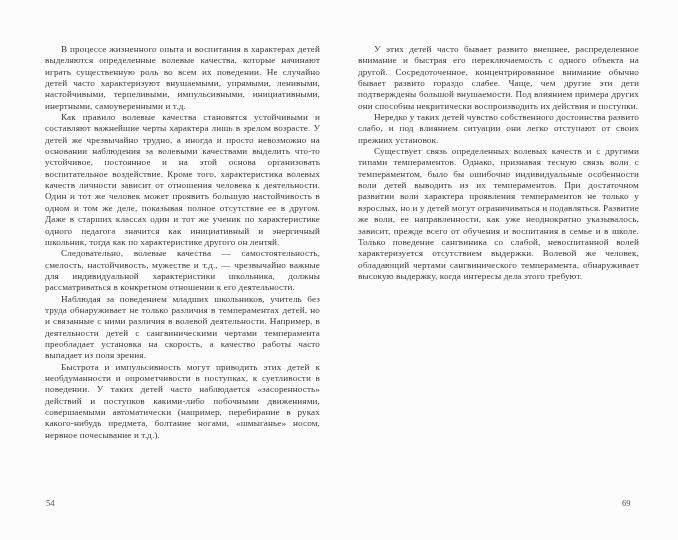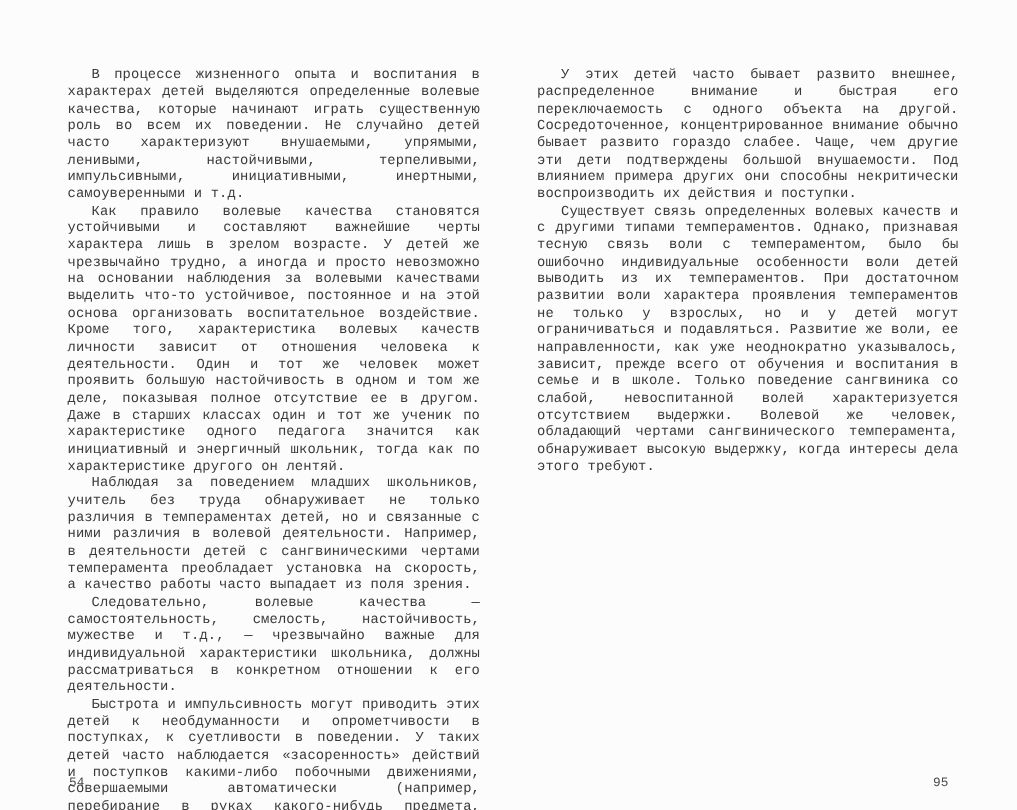--- a/index.html
+++ b/index.html
@@ -5,21 +5,21 @@
   html, body {
     margin: 0;
     padding: 0;
     background: #e8e8e8;
   }
   .spread {
     position: relative;
     width: 678px;
     height: 540px;
     background: #fcfcfc;
-    font-family: Liberation Mono, monospace;
+    font-family: Liberation Serif, serif;
     overflow: hidden;
     margin: 0 auto;
   }
   .page-text {
     position: absolute;
     top: 44px;
     font-size: 9.2px;
     line-height: 11.35px;
     color: #3a3a3a;
     text-align: justify;
@@ -35,46 +35,47 @@
     width: 281px;
     height: 436px;
   }
   .page-text p {
     margin: 0;
     padding: 0;
     text-indent: 16px;
   }
   .page-number {
     position: absolute;
-    top: 517px;
+    top: 498px;
     font-size: 8.5px;
     color: #4c4c4c;
     text-align: center;
   }
   .page-number.pn-left {
     left: 46px;
   }
   .page-number.pn-right {
     left: 622px;
   }
 </style>
 </head>
 <body>
 
 <div class="spread">
 
   <div class="page-text left-col">
     <p>В процессе жизненного опыта и воспитания в характерах детей выделяются определенные волевые качества, которые начинают играть существенную роль во всем их поведении. Не случайно детей часто характеризуют внушаемыми, упрямыми, ленивыми, настойчивыми, терпеливыми, импульсивными, инициативными, инертными, самоуверенными и т.д.</p>
     <p>Как правило волевые качества становятся устойчивыми и составляют важнейшие черты характера лишь в зрелом возрасте. У детей же чрезвычайно трудно, а иногда и просто невозможно на основании наблюдения за волевыми качествами выделить что-то устойчивое, постоянное и на этой основа организовать воспитательное воздействие. Кроме того, характеристика волевых качеств личности зависит от отношения человека к деятельности. Один и тот же человек может проявить большую настойчивость в одном и том же деле, показывая полное отсутствие ее в другом. Даже в старших классах один и тот же ученик по характеристике одного педагога значится как инициативный и энергичный школьник, тогда как по характеристике другого он лентяй.</p>
+    <p>Следовательно, волевые качества — самостоятельность, смелость, настойчивость, мужестве и т.д., — чрезвычайно важные для индивидуальной характеристики школьника, должны рассматриваться в конкретном отношении к его деятельности.</p>
     <p>Наблюдая за поведением младших школьников, учитель без труда обнаруживает не только различия в темпераментах детей, но и связанные с ними различия в волевой деятельности. Например, в деятельности детей с сангвиническими чертами темперамента преобладает установка на скорость, а качество работы часто выпадает из поля зрения.</p>
-    <p>Следовательно, волевые качества — самостоятельность, смелость, настойчивость, мужестве и т.д., — чрезвычайно важные для индивидуальной характеристики школьника, должны рассматриваться в конкретном отношении к его деятельности.</p>
     <p>Быстрота и импульсивность могут приводить этих детей к необдуманности и опрометчивости в поступках, к суетливости в поведении. У таких детей часто наблюдается «засоренность» действий и поступков какими-либо побочными движениями, совершаемыми автоматически (например, перебирание в руках какого-нибудь предмета, болтание ногами, «шмыганье» носом, нервное почесывание и т.д.).</p>
   </div>
 
   <div class="page-text right-col">
     <p>У этих детей часто бывает развито внешнее, распределенное внимание и быстрая его переключаемость с одного объекта на другой. Сосредоточенное, концентрированное внимание обычно бывает развито гораздо слабее. Чаще, чем другие эти дети подтверждены большой внушаемости. Под влиянием примера других они способны некритически воспроизводить их действия и поступки.</p>
+    <p>Нередко у таких детей чувство собственного достоинства развито слабо, и под влиянием ситуации они легко отступают от своих прежних установок.</p>
     <p>Существует связь определенных волевых качеств и с другими типами темпераментов. Однако, признавая тесную связь воли с темпераментом, было бы ошибочно индивидуальные особенности воли детей выводить из их темпераментов. При достаточном развитии воли характера проявления темпераментов не только у взрослых, но и у детей могут ограничиваться и подавляться. Развитие же воли, ее направленности, как уже неоднократно указывалось, зависит, прежде всего от обучения и воспитания в семье и в школе. Только поведение сангвиника со слабой, невоспитанной волей характеризуется отсутствием выдержки. Волевой же человек, обладающий чертами сангвинического темперамента, обнаруживает высокую выдержку, когда интересы дела этого требуют.</p>
   </div>
 
   <div class="page-number pn-left">54</div>
-  <div class="page-number pn-right">95</div>
+  <div class="page-number pn-right">69</div>
 
 </div>
 
 </body></html>

